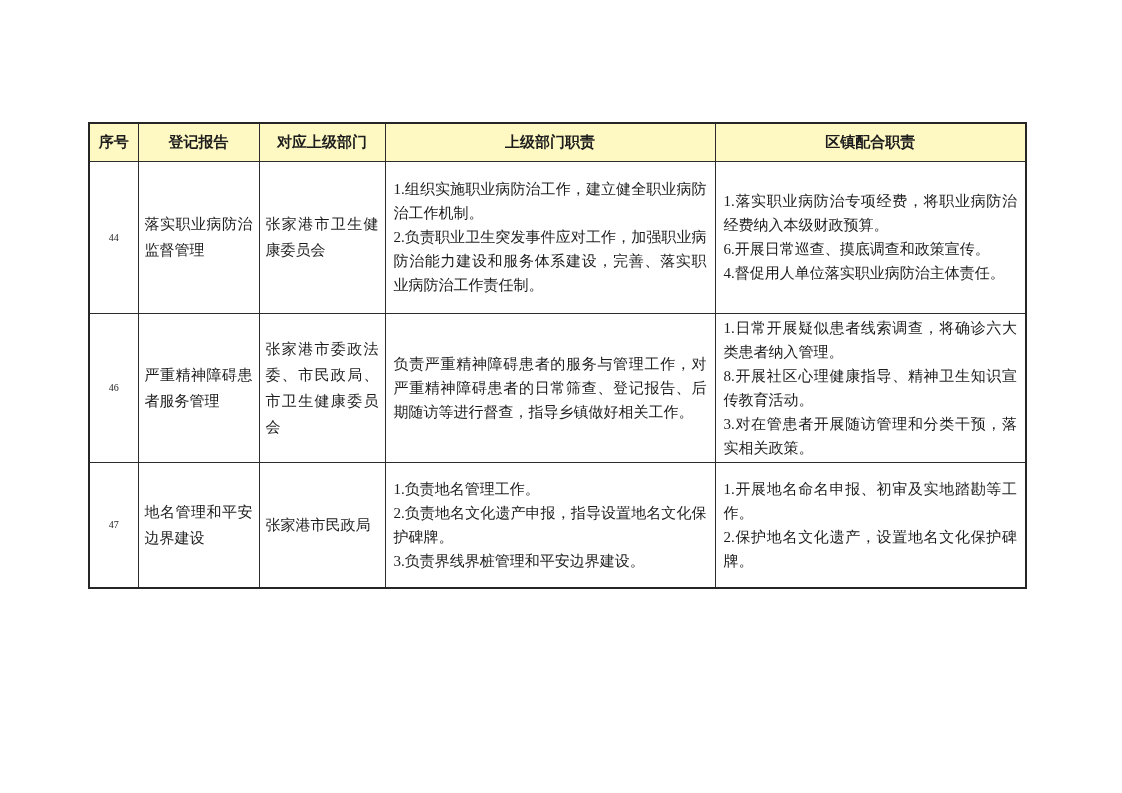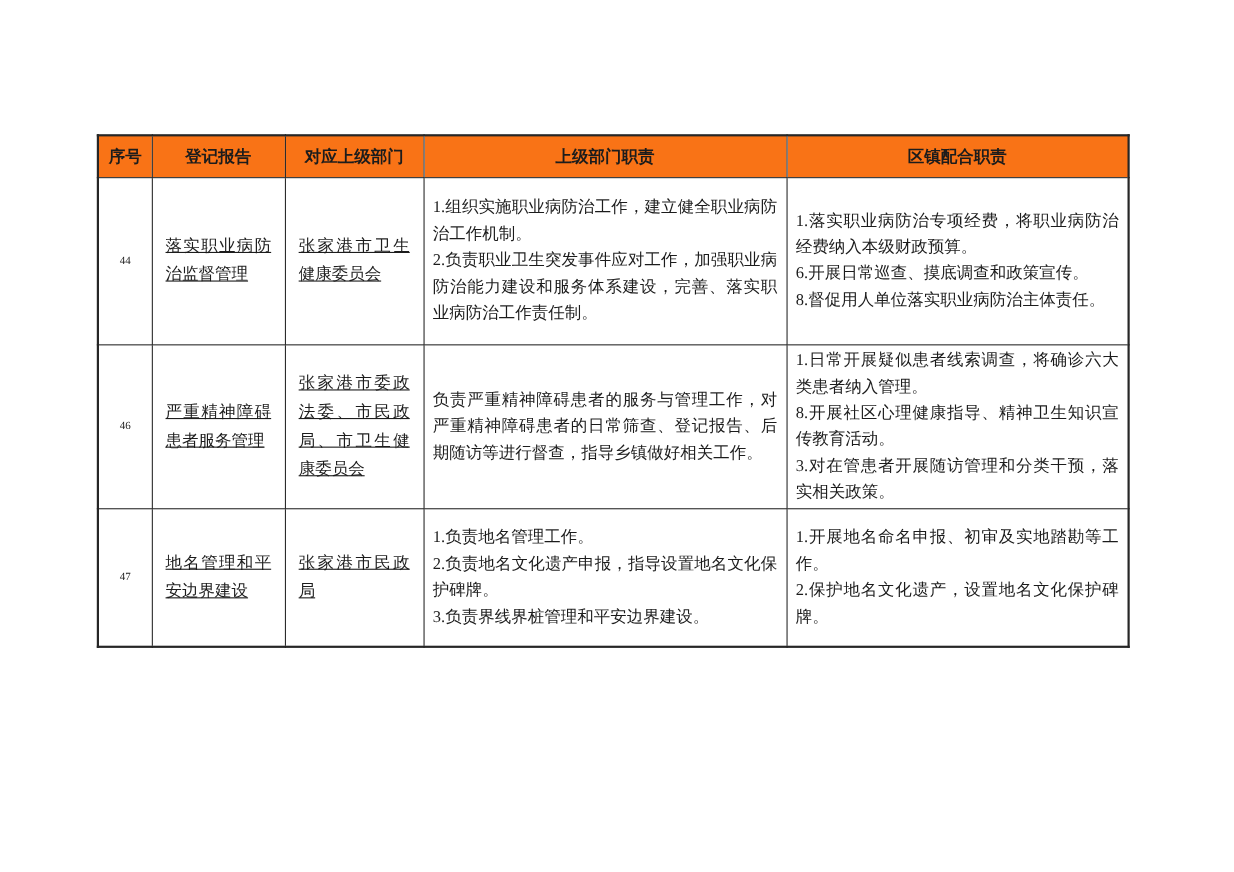--- a/index.html
+++ b/index.html
@@ -27,33 +27,32 @@
     border: 1.6px solid #2c2c2c;
     vertical-align: middle;
     overflow: hidden;
   }
   thead th {
     height: 38px;
     font-family: "Liberation Sans", "DejaVu Sans", sans-serif;
     font-weight: bold;
     font-size: 15px;
     text-align: center;
-    background: #f97316;
+    background: #fef9c3;
   }
   td.cell-no {
     text-align: center;
     font-size: 10px;
   }
   td.cell-name, td.cell-dept {
-    padding: 0 12px;
+    padding: 0 6px;
     font-size: 15px;
     line-height: 26px;
     text-align: justify;
     text-justify: inter-character;
-    text-decoration: underline;
   }
   td.cell-duty {
     padding: 2px 8px;
     font-size: 15px;
     line-height: 24px;
     text-align: justify;
     text-justify: inter-character;
   }
   td.cell-duty div.duty-line:empty { display: none; }
   tr.row-44 { height: 152px; }
@@ -98,21 +97,21 @@
         <td class="cell-name">落实职业病防治监督管理</td>
         <td class="cell-dept">张家港市卫生健康委员会</td>
         <td class="cell-duty">
           <div class="duty-line">1.组织实施职业病防治工作，建立健全职业病防治工作机制。</div>
           <div class="duty-line">2.负责职业卫生突发事件应对工作，加强职业病防治能力建设和服务体系建设，完善、落实职业病防治工作责任制。</div>
 
         </td>
         <td class="cell-duty">
           <div class="duty-line">1.落实职业病防治专项经费，将职业病防治经费纳入本级财政预算。</div>
           <div class="duty-line">6.开展日常巡查、摸底调查和政策宣传。</div>
-          <div class="duty-line">8.督促用人单位落实职业病防治主体责任。</div>
+          <div class="duty-line">4.督促用人单位落实职业病防治主体责任。</div>
         </td>
       </tr>
       <tr class="row-46">
         <td class="cell-no">46</td>
         <td class="cell-name">严重精神障碍患者服务管理</td>
         <td class="cell-dept">张家港市委政法委、市民政局、市卫生健康委员会</td>
         <td class="cell-duty">
           <div class="duty-line">负责严重精神障碍患者的服务与管理工作，对严重精神障碍患者的日常筛查、登记报告、后期随访等进行督查，指导乡镇做好相关工作。</div>
 
         </td>

